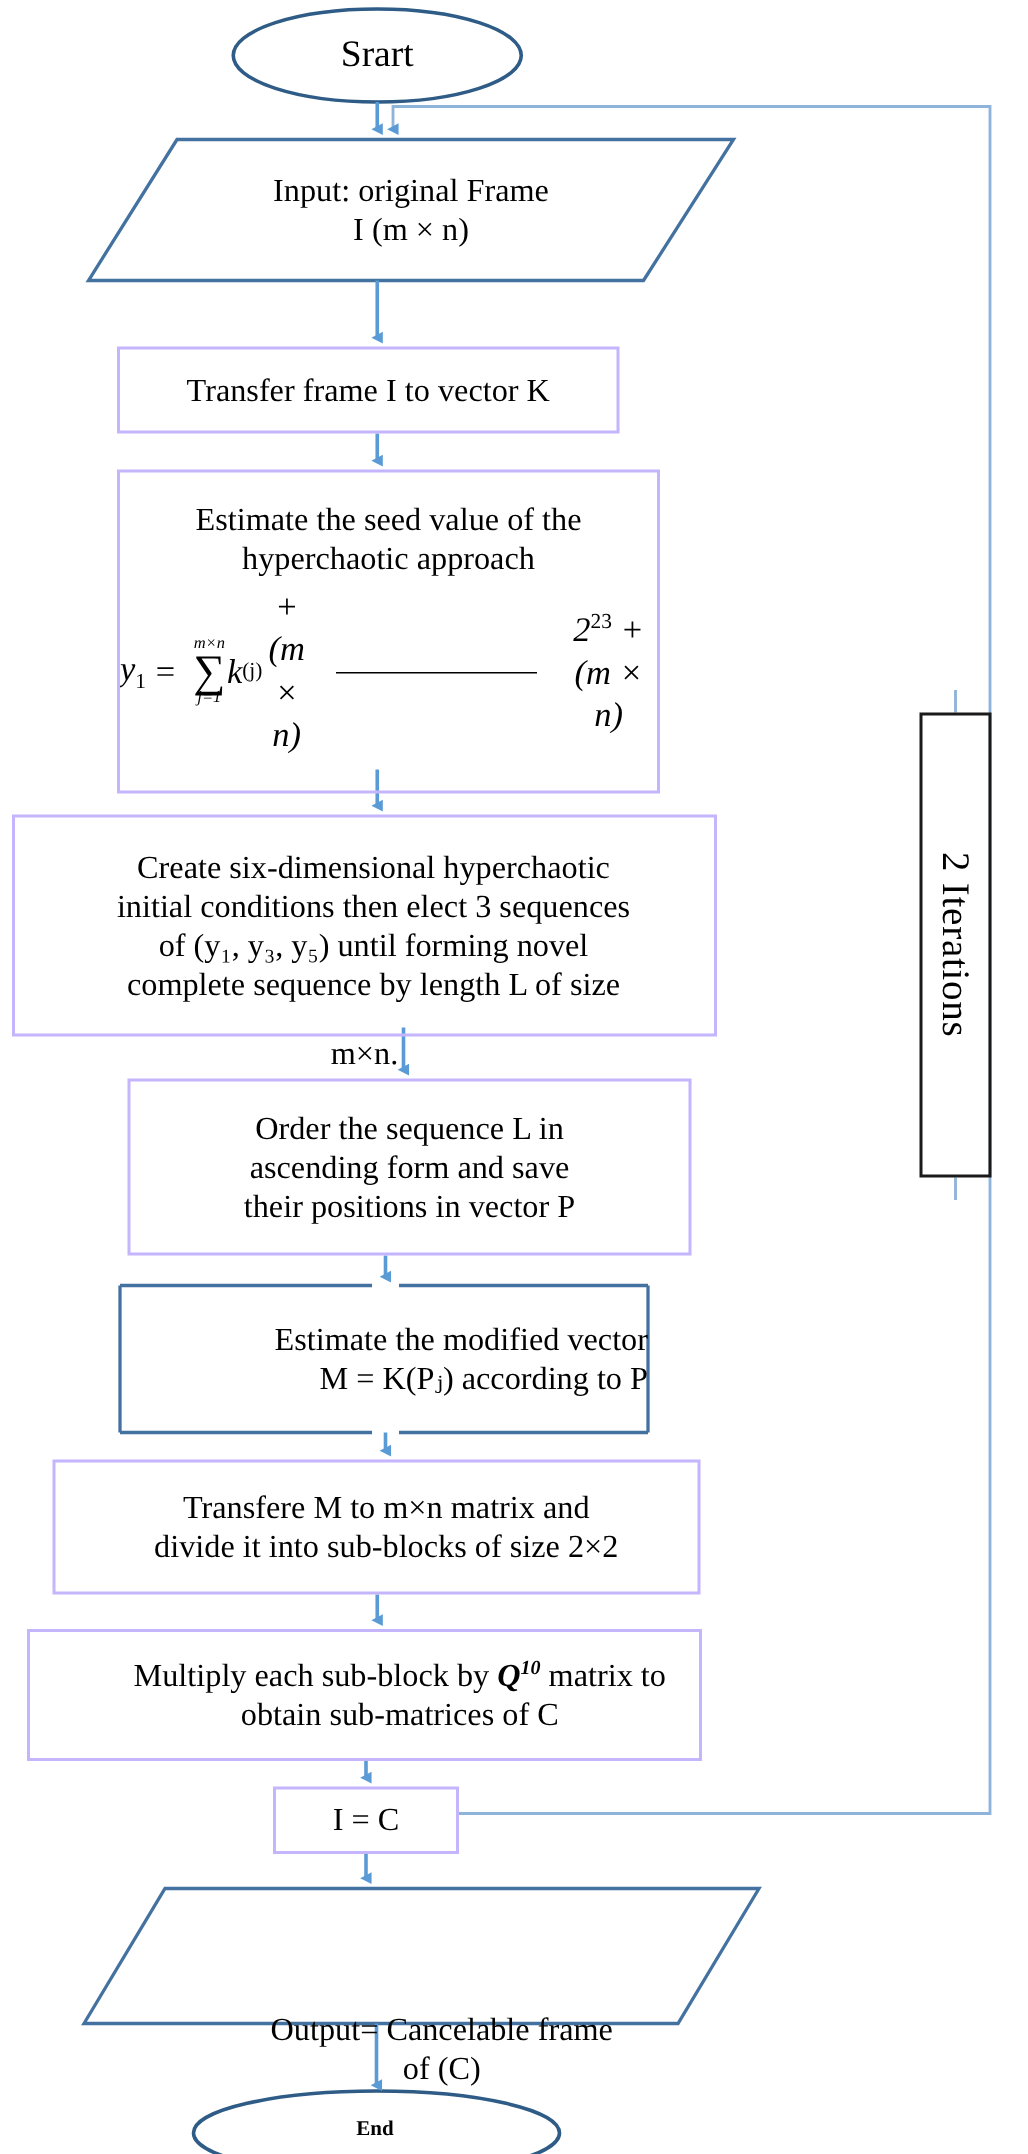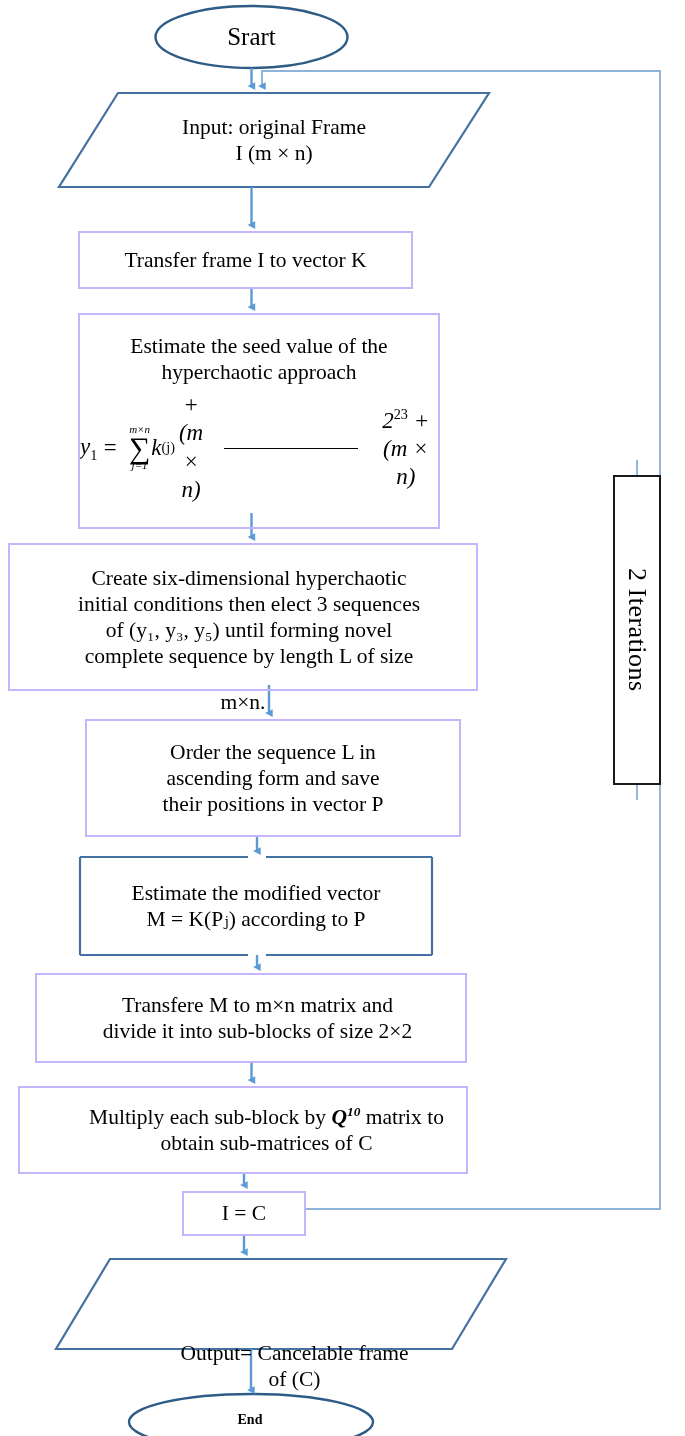--- a/index.html
+++ b/index.html
@@ -134,20 +134,21 @@
 
   #n-order {
     left: 85px; top: 719px; width: 376px; height: 118px;
     font-size: 21.5px;
   }
 
   #n-modified {
     left: 80px; top: 857px; width: 352px; height: 98px;
     font-size: 21.5px;
     border: none;
+    text-align: right;
   }
 
   #n-transfere {
     left: 35px; top: 973px; width: 432px; height: 90px;
     font-size: 21.5px;
     padding-left: 13px;
   }
 
   #n-multiply {
     left: 18px; top: 1086px; width: 450px; height: 88px;

